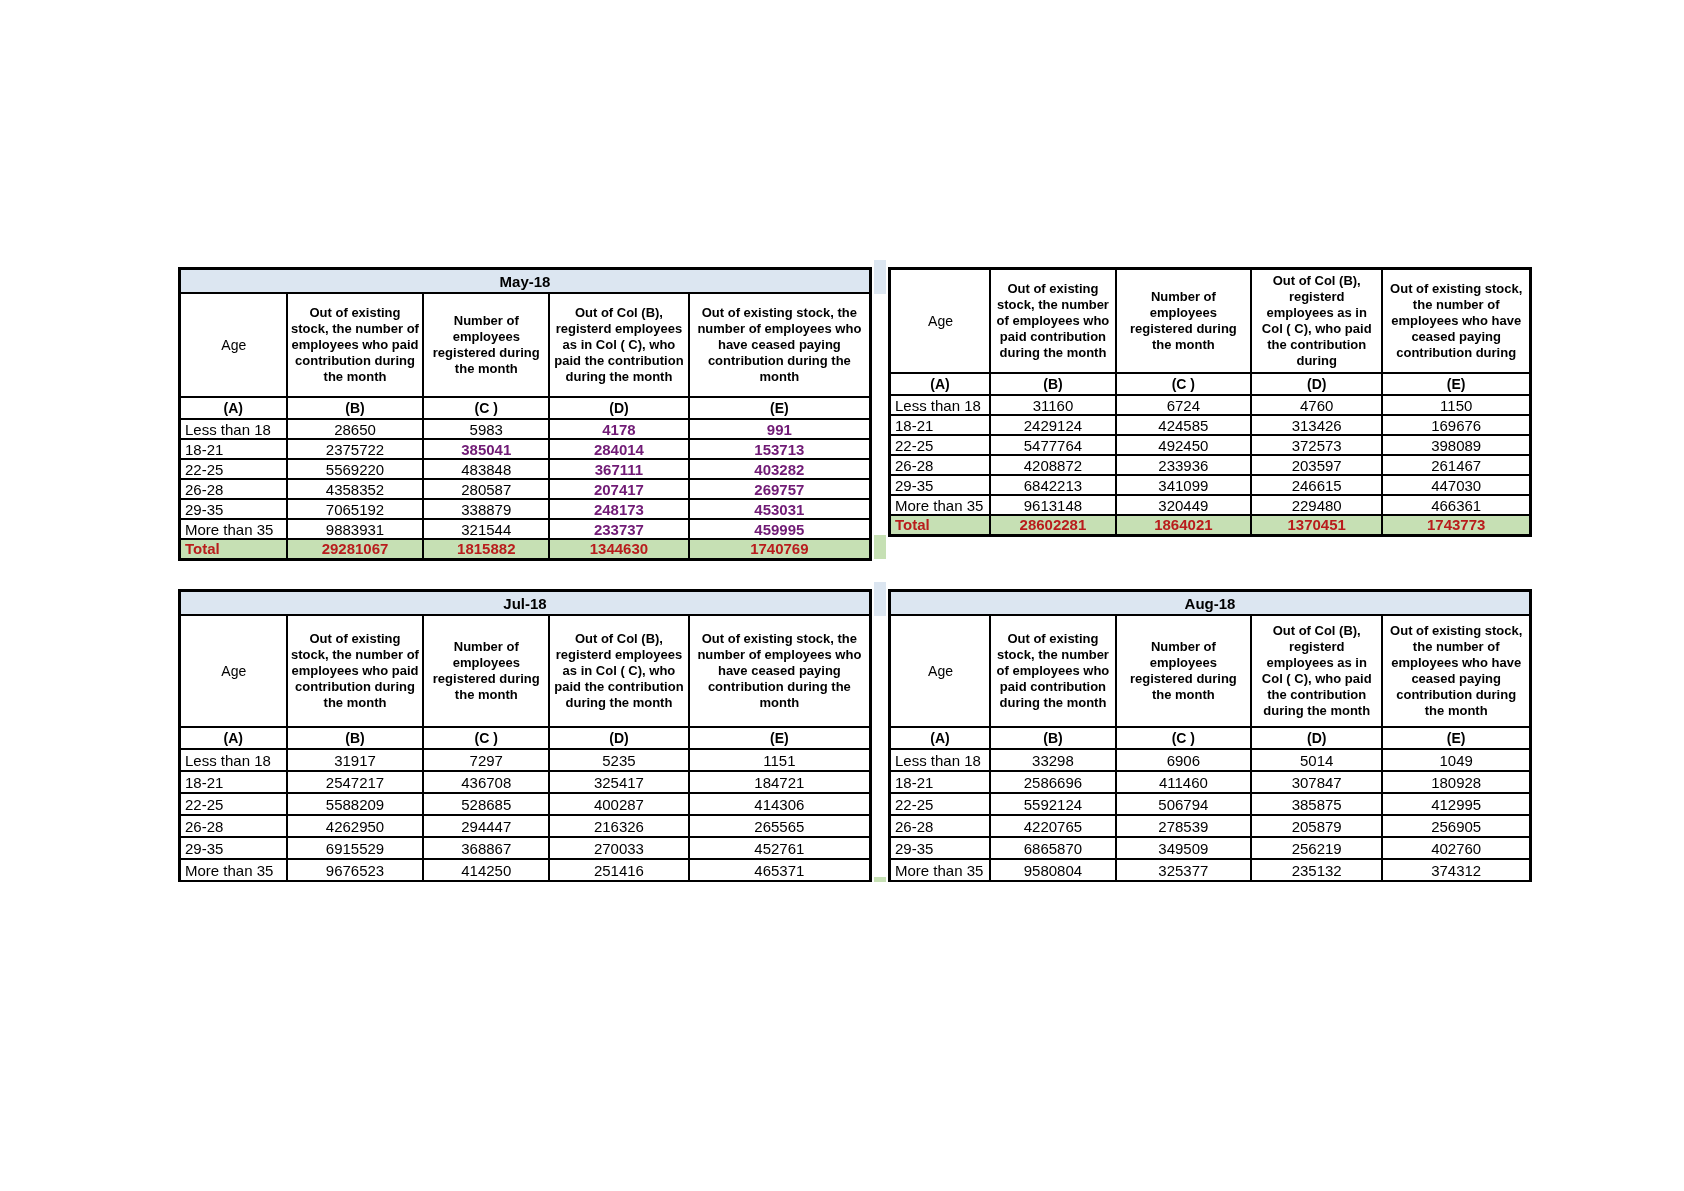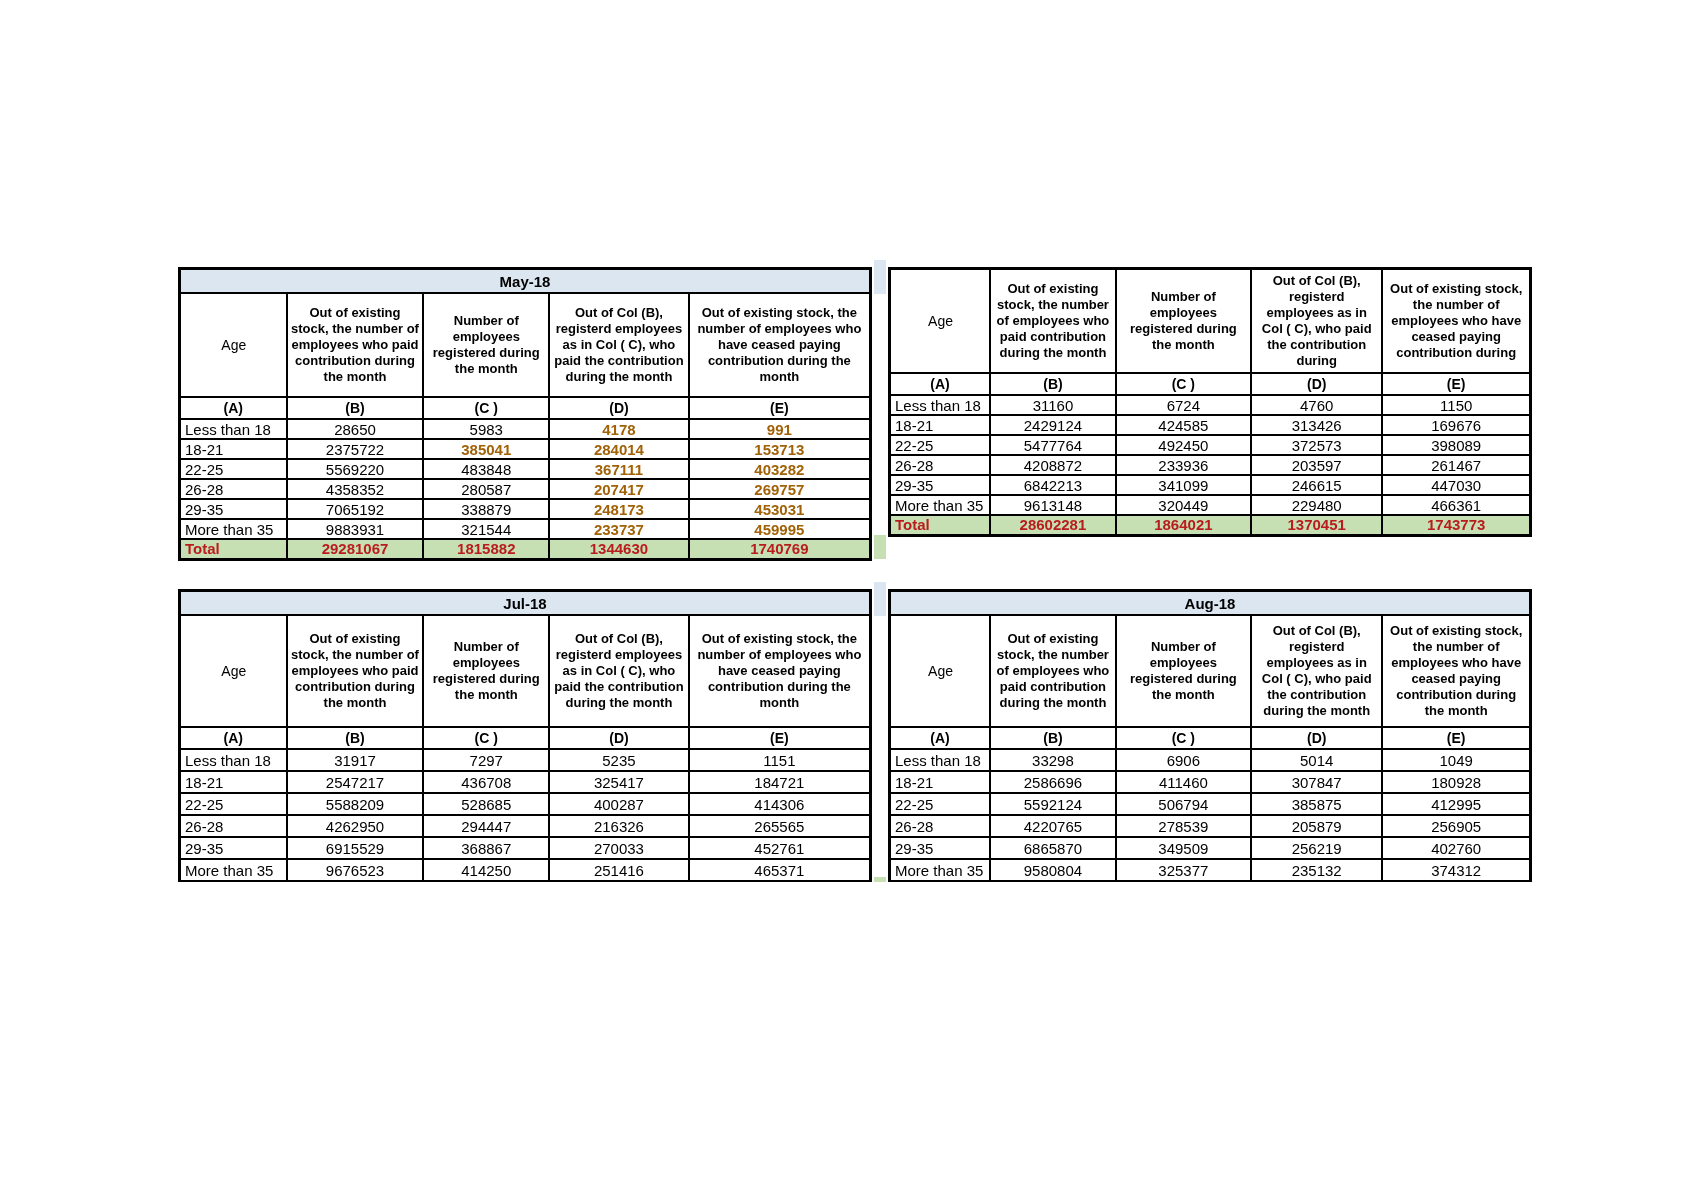--- a/index.html
+++ b/index.html
@@ -23,21 +23,21 @@
   tr.hdr th{font-weight:bold;font-size:13px;line-height:16px;text-align:center;
             vertical-align:middle;padding:1px 3px;}
   tr.hdr th.age{font-weight:normal;text-align:center;font-size:14px;padding-left:4px;}
   .r1 tr.hdr th{height:100px;}
   .r2 tr.hdr th{height:108px;}
   tr.sub th{height:20px;font-size:14px;font-weight:bold;text-align:center;padding:0;}
   tbody td{text-align:center;font-size:15px;padding:0;}
   .r1 tbody tr{height:20px;}
   .r2 tbody tr{height:22px;}
   tbody td.lbl{text-align:left;padding-left:4px;}
-  td.g{color:#a16207;font-weight:bold;}
+  td.g{color:#701a75;font-weight:bold;}
   tr.total td{background:#C6E0B4;color:#b91c1c;font-weight:bold;}
   
   .sp{position:absolute;left:874px;width:12px;}
   .sp-blue{background:#DCE6F1;}
   .sp-green{background:#C6E0B4;}
   .sp-blue.row1{top:260px;height:34px;}
   .sp-green.row1{top:535px;height:24px;}
   .sp-blue.row2{top:582px;height:34px;}
   .sp-green.row2{top:877px;height:24px;}
 </style>

